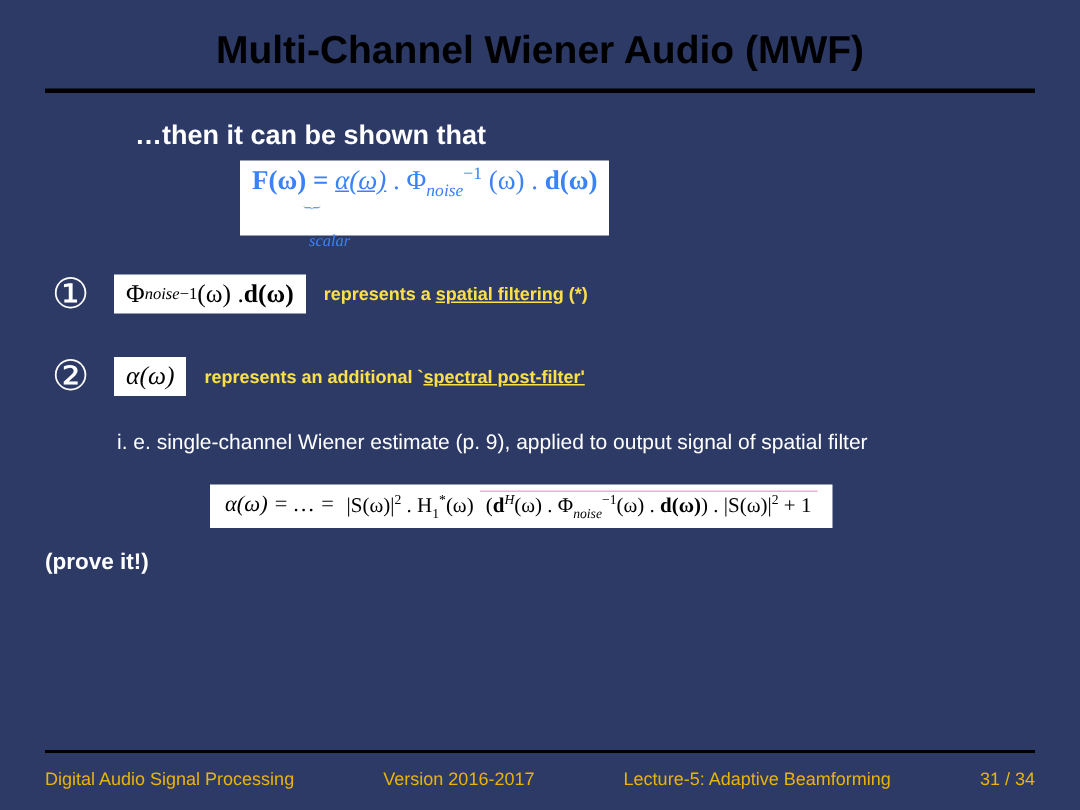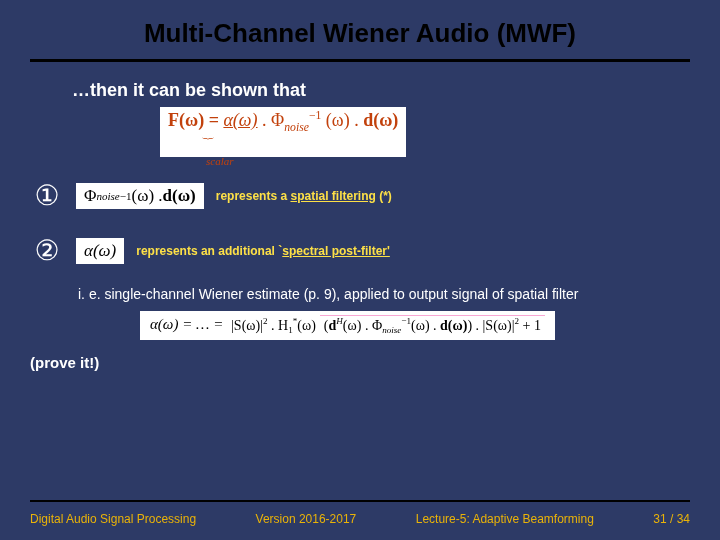--- a/index.html
+++ b/index.html
@@ -31,26 +31,26 @@
     width: 100%;
   }
   .content {
     flex: 1;
     padding: 10px 30px 0 30px;
   }
   .intro {
     font-size: 18px;
     font-weight: bold;
     color: #fff;
-    margin-left: 42px;
+    margin-left: 60px;
     margin-bottom: 6px;
   }
   .main-eq {
     background: #fff;
-    color: #c2410c;
+    color: #3b82f6;
     display: inline-block;
     margin-left: 130px;
     padding: 2px 8px 0 8px;
     font-family: "Times New Roman", serif;
     font-size: 18px;
     position: relative;
   }
   .main-eq .scalar {
     position: absolute;
     left: 46px;
@@ -99,21 +99,21 @@
     line-height: 1.3;
   }
   .big-eq {
     background: #fff;
     color: #000;
     font-family: "Times New Roman", serif;
     padding: 4px 10px;
     font-size: 15px;
     display: inline-block;
     margin-left: 110px;
-    margin-top: 8px;
+    margin-top: 20px;
   }
   .frac {
     display: inline-flex;
     flex-direction: row;
     align-items: center;
     vertical-align: middle;
     font-size: 14px;
   }
   .frac > span { padding: 0 4px; }
   .frac .den { border-top: 1px solid #f9a8d4; }

